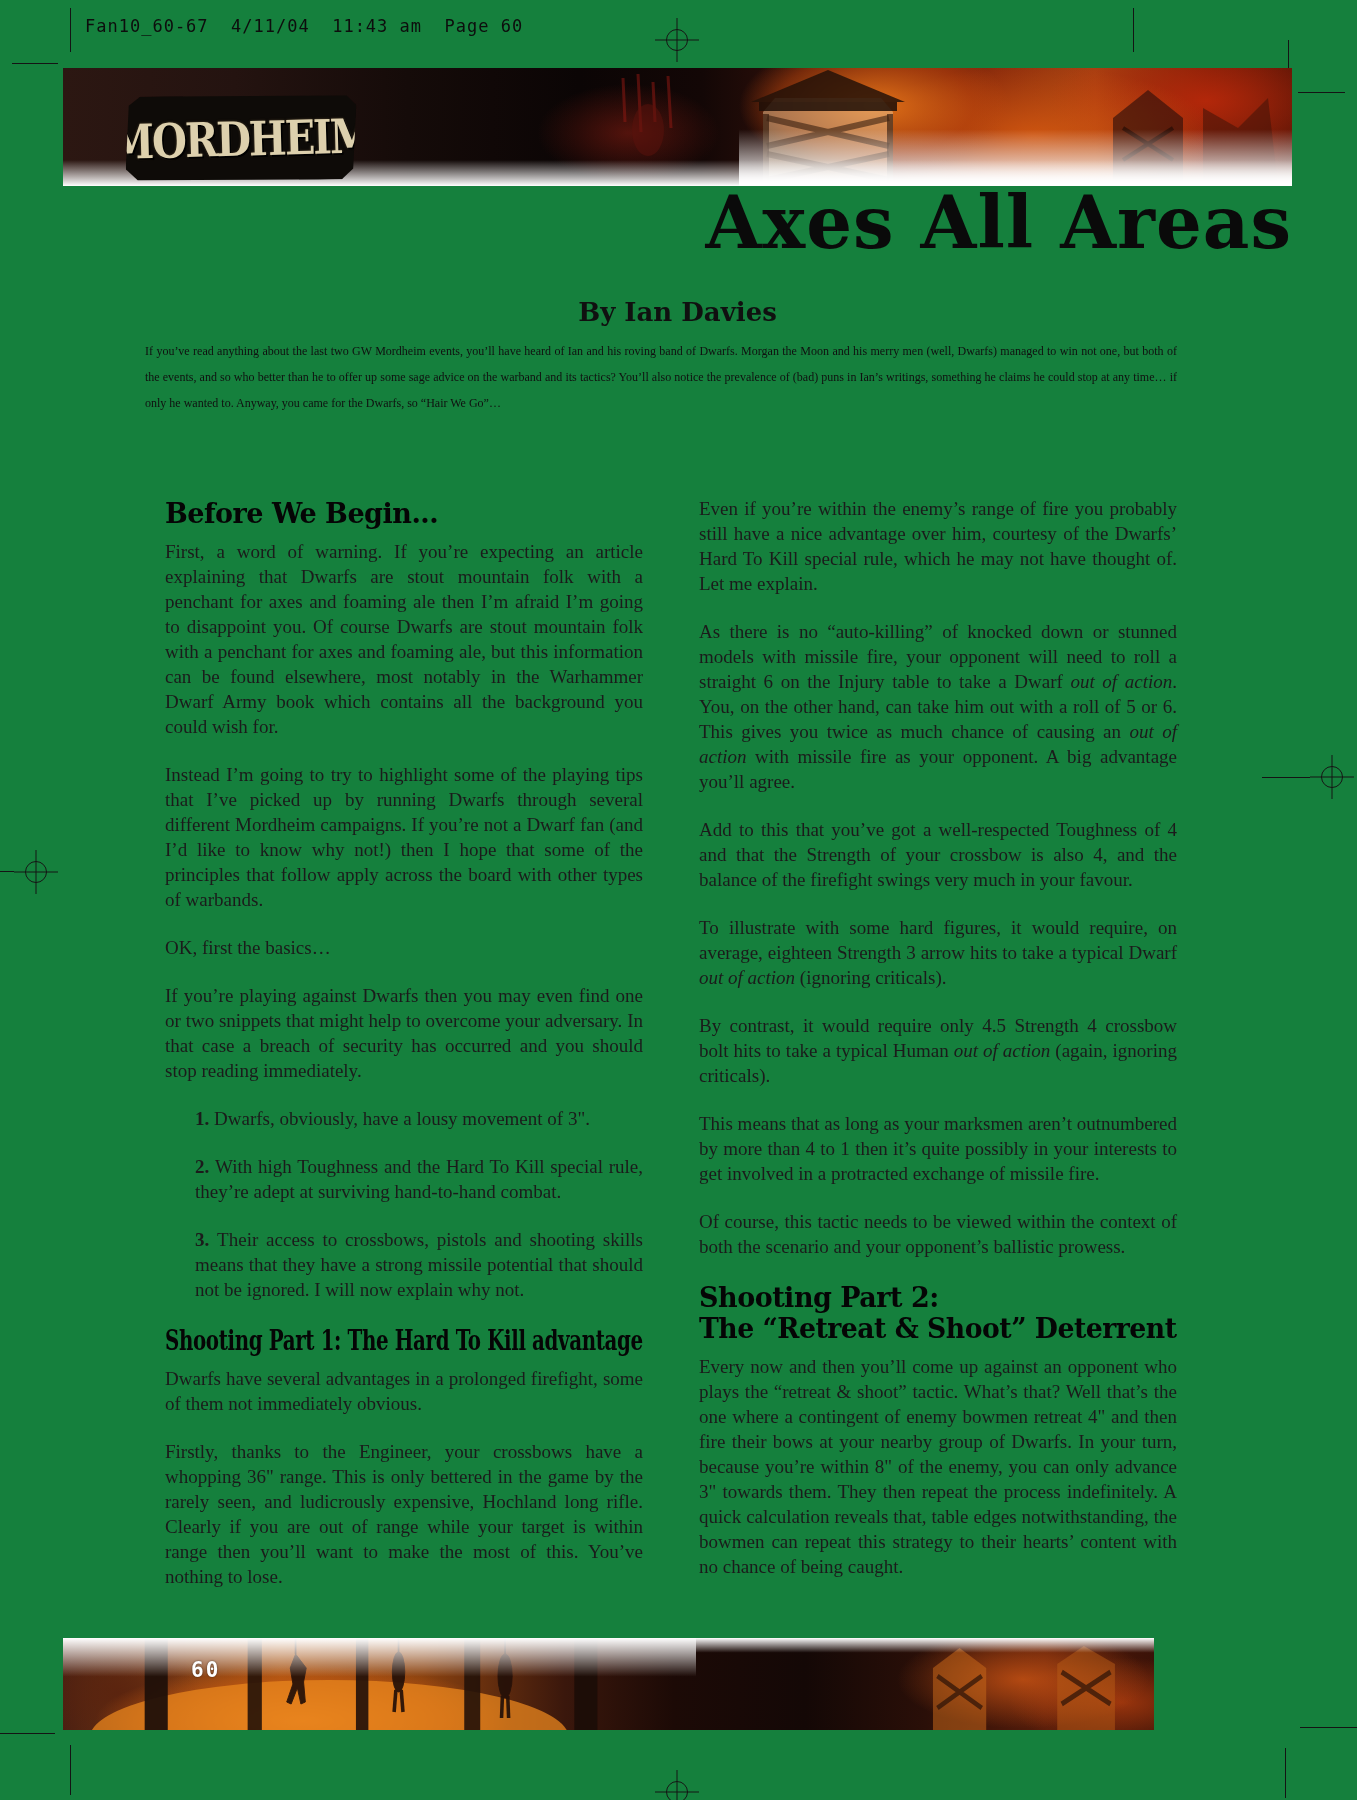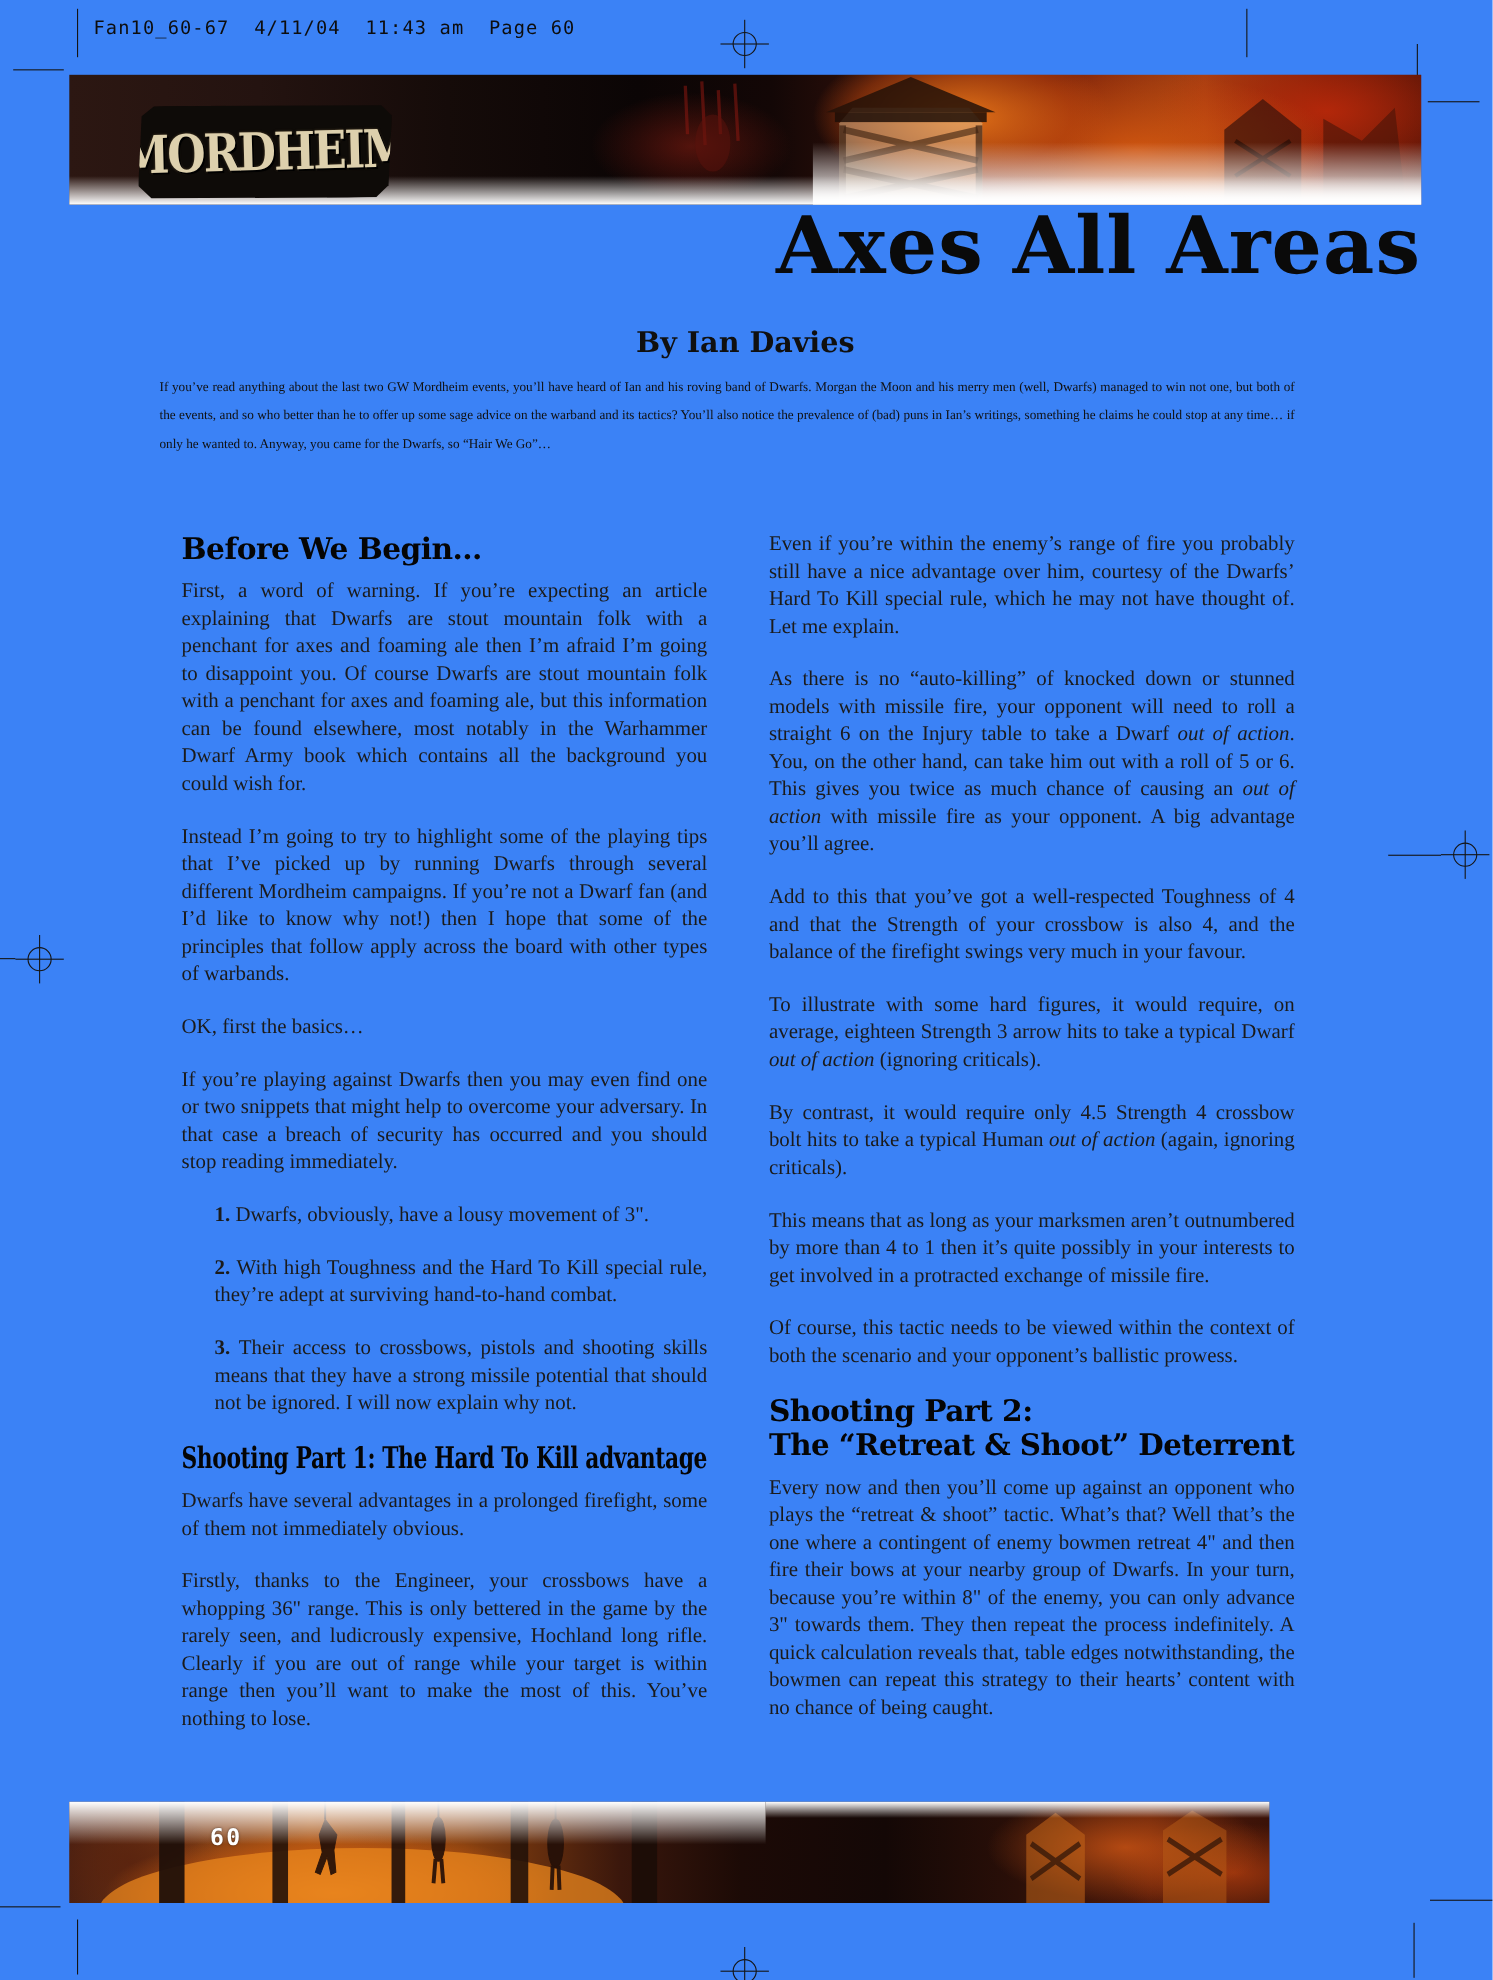--- a/index.html
+++ b/index.html
@@ -1,17 +1,17 @@
 <!DOCTYPE html>
 <html><head>
 <meta charset="utf-8">
 <style>
   html,body{margin:0;padding:0;background:#ffffff;}
   .page{
-    position:relative; width:1357px; height:1800px; background:#3b82f6;
+    position:relative; width:1357px; height:1800px; background:#15803d;
     overflow:hidden; font-family:"Liberation Serif",serif;
   }
   
   .print-header{
     position:absolute; left:85px; top:16px;
     font-family:"DejaVu Sans Mono",monospace; font-size:17px; color:#0d0d0d;
     letter-spacing:1px; white-space:pre;
   }
   .cropline{ position:absolute; background:#141414; }
   .regmark{
@@ -66,21 +66,21 @@
   }
   .byline{
     position:absolute; left:63px; top:297px; width:1229px; text-align:center;
     font-family:"DejaVu Serif",serif; font-weight:700; font-size:26px; color:#101010;
   }
   .intro{
     position:absolute; left:145px; top:338px; width:1032px;
     font-weight:400; font-size:12px; line-height:26px; text-align:justify; color:#101010;
   }
   
-  .columns{ position:absolute; left:165px; top:482px; width:1012px; display:flex; gap:56px; }
+  .columns{ position:absolute; left:165px; top:496px; width:1012px; display:flex; gap:56px; }
   .col{ width:478px; }
   p.body-text{
     margin:0 0 23px 0; font-size:19px; line-height:25px; text-align:justify; color:#1b1b1b;
   }
   p.list-item{ margin-left:30px; }
   p.body-text strong{ font-weight:700; }
   p.body-text em{ font-style:italic; }
   .gothic-heading{
     font-family:"DejaVu Serif",serif; font-weight:700; font-size:27px; line-height:31px;
     margin:2px 0 10px 0; color:#050505; letter-spacing:-0.5px;

